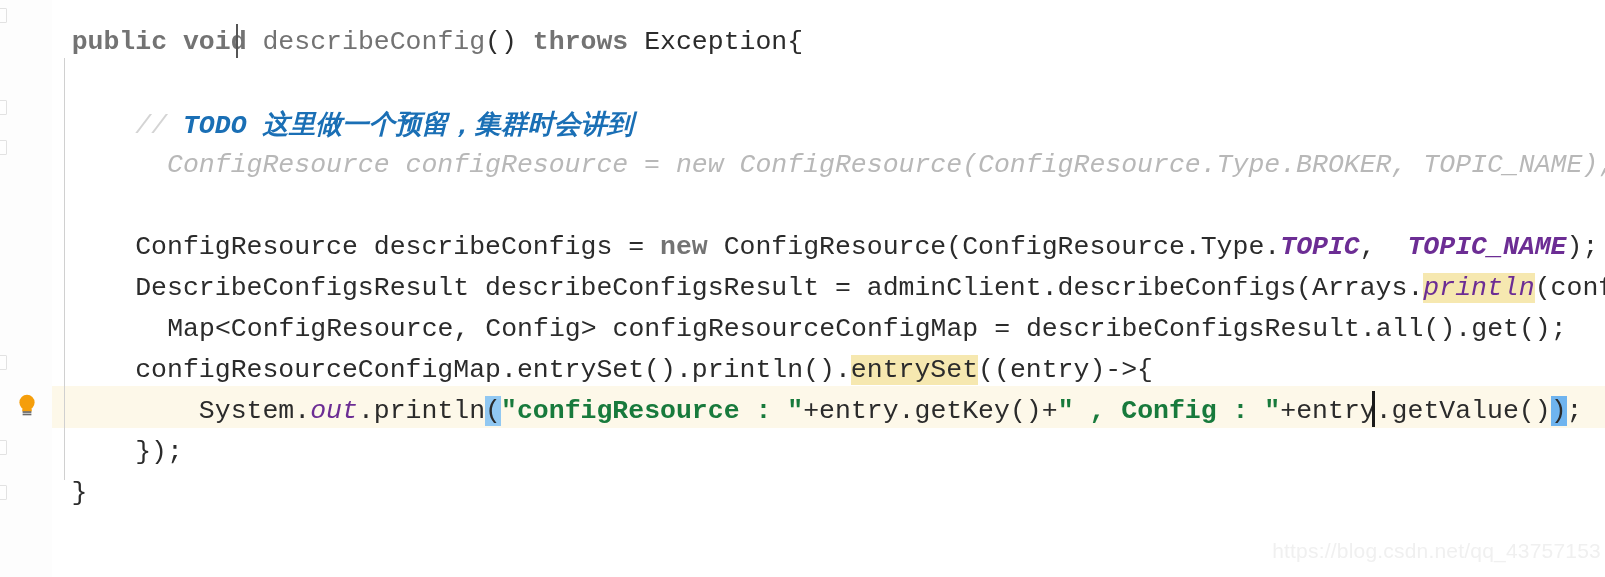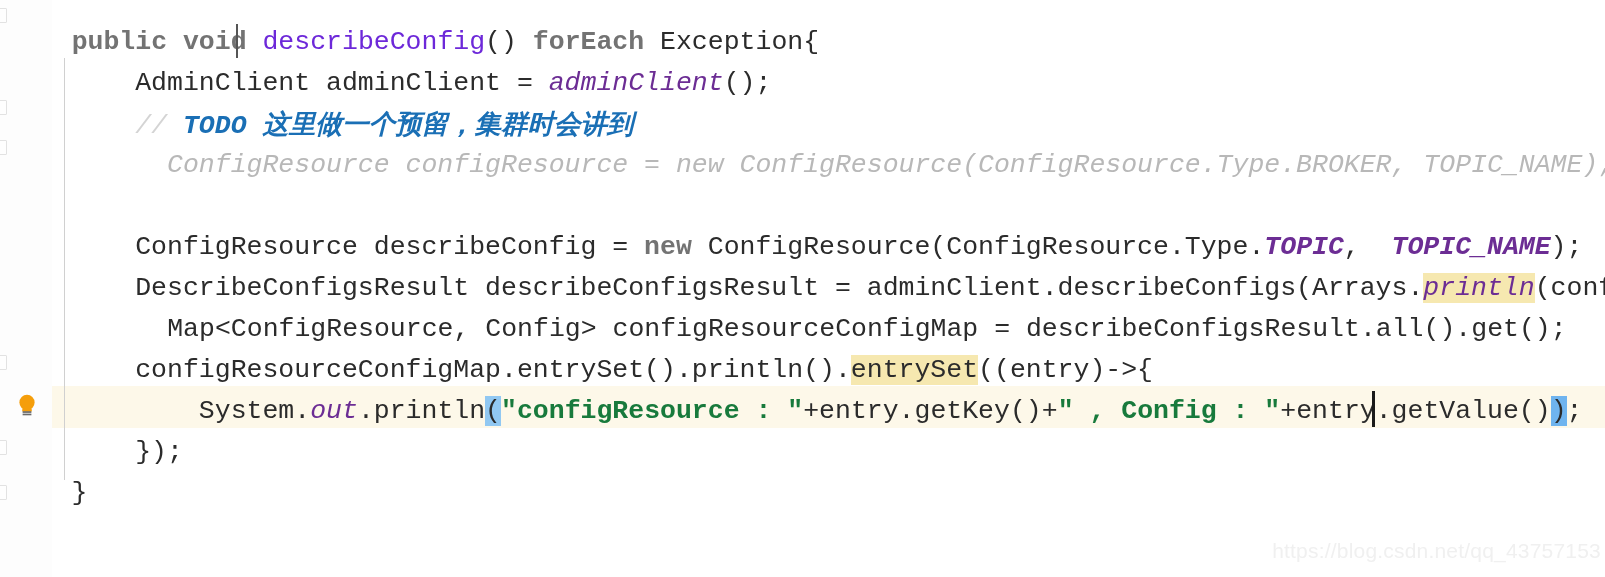--- a/index.html
+++ b/index.html
@@ -99,21 +99,21 @@
     top: 386px;
     width: 1605px;
     height: 42px;
     background: #fdf8e9;
     z-index: 1;
   }
 
   
   .kw       { color: #737373; font-weight: bold; }
   .plain    { color: #2b2b2b; }
-  .ghost    { color: #6d28d9; }
+  .ghost    { color: #737373; }
   .cmt      { color: #d4d4d4; font-style: italic; }
   .cmt-txt  { color: #1a6fb5; font-style: italic; font-weight: bold; }
   .cmt-dim  { color: #b8b8b8; font-style: italic; }
   .str      { color: #187a3c; font-weight: bold; }
   .stat     { color: #6c2d94; font-style: italic; }
   .field    { color: #6c2d94; font-style: italic; font-weight: bold; }
   .hl       { background: #f6e8b0; }
   .brk      { background: #91c8f2; }
   .brk2     { background: #6fb4ef; }
 
@@ -154,26 +154,25 @@
   .cjk { font-family: Liberation Sans, sans-serif; }
 </style>
 </head>
 <body>
 
 <div id="editor">
 
   <div class="current-line-bg"></div>
 
   <div class="code" id="code-lines">
-      <div class="line" style="top: 22px;"><span class="txt"><span class="plain">    </span><span class="kw">public void </span><span class="ghost">describeConfig</span><span class="plain">() </span><span class="kw">forEach</span><span class="plain"> Exception{</span></span></div>
-      <div class="line" style="top: 63px;"><span class="txt"><span class="plain">        AdminClient adminClient = </span><span class="stat">adminClient</span><span class="plain">();</span></span></div>
+      <div class="line" style="top: 22px;"><span class="txt"><span class="plain">    </span><span class="kw">public void </span><span class="ghost">describeConfig</span><span class="plain">() </span><span class="kw">throws</span><span class="plain"> Exception{</span></span></div>
       <div class="line" style="top: 104px;"><span class="txt"><span class="plain">        </span><span class="cmt">// </span><span class="cmt-txt">TODO </span><span class="cmt-txt cjk">这里做一个预留，集群时会讲到</span></span></div>
       <div class="line" style="top: 145px;"><span class="txt"><span class="cmt-dim">          ConfigResource configResource = new ConfigResource(ConfigResource.Type.BROKER, TOPIC_NAME);</span></span></div>
       <div class="line" style="top: 186px;"><span class="txt"></span></div>
-      <div class="line" style="top: 227px;"><span class="txt"><span class="plain">        ConfigResource describeConfig = </span><span class="kw">new</span><span class="plain"> ConfigResource(ConfigResource.Type.</span><span class="field">TOPIC</span><span class="plain">,  </span><span class="field">TOPIC_NAME</span><span class="plain">);</span></span></div>
+      <div class="line" style="top: 227px;"><span class="txt"><span class="plain">        ConfigResource describeConfigs = </span><span class="kw">new</span><span class="plain"> ConfigResource(ConfigResource.Type.</span><span class="field">TOPIC</span><span class="plain">,  </span><span class="field">TOPIC_NAME</span><span class="plain">);</span></span></div>
       <div class="line" style="top: 268px;"><span class="txt"><span class="plain">        DescribeConfigsResult describeConfigsResult = adminClient.describeConfigs(Arrays.</span><span class="stat hl">println</span><span class="plain">(configResource));</span></span></div>
       <div class="line" style="top: 309px; padding-left: 32px;"><span class="txt"><span class="plain">        Map&lt;ConfigResource, Config&gt; configResourceConfigMap = describeConfigsResult.all().get();</span></span></div>
       <div class="line" style="top: 350px;"><span class="txt"><span class="plain">        configResourceConfigMap.entrySet().println().</span><span class="plain hl">entrySet</span><span class="plain">((entry)-&gt;{</span></span></div>
       <div class="line" style="top: 391px;"><span class="txt"><span class="plain">            System.</span><span class="stat">out</span><span class="plain">.println</span><span class="plain brk">(</span><span class="str">"configResource : "</span><span class="plain">+entry.getKey()+</span><span class="str">" , Config : "</span><span class="plain">+entry.getValue()</span><span class="plain brk2">)</span><span class="plain">;</span></span></div>
       <div class="line" style="top: 432px;"><span class="txt"><span class="plain">        });</span></span></div>
       <div class="line" style="top: 473px;"><span class="txt"><span class="plain">    }</span></span></div>
     </div>
 
   <div class="gutter">
     <div class="gutter-marks" id="gutter-marks">

